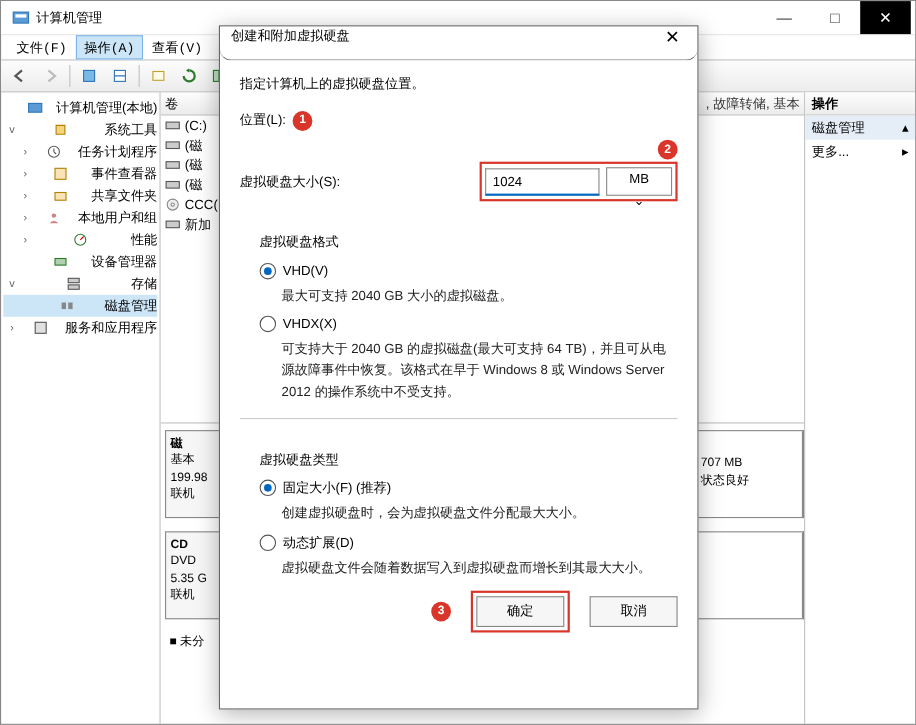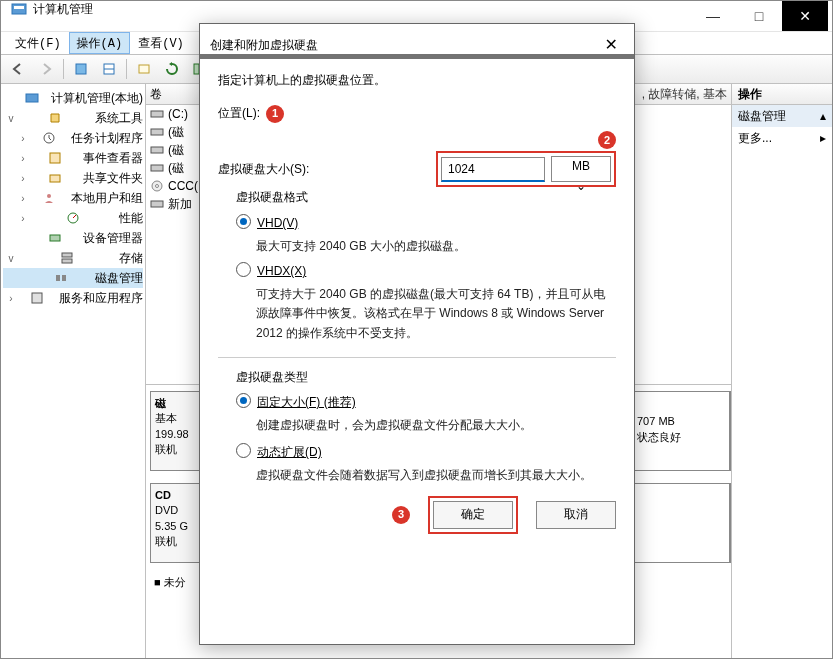--- a/index.html
+++ b/index.html
@@ -1,17 +1,17 @@
 <!DOCTYPE html>
 <html><head>
 <meta charset="utf-8">
 <style>
   html,body{margin:0;padding:0;font-family:"Microsoft YaHei","Segoe UI",sans-serif;font-size:12px;background:#f0f0f0;color:#000;}
   .window{width:833px;height:659px;background:#fff;position:relative;overflow:hidden;border:1px solid #888;box-sizing:border-box;}
-  .titlebar{height:30px;display:flex;align-items:flex-start;padding:0 4px;background:#fff;}
+  .titlebar{height:30px;display:flex;align-items:center;padding:0 4px;background:#fff;}
   .titlebar .app-icon{width:16px;height:16px;margin:0 6px;display:inline-block;}
   .titlebar .title{flex:1;font-size:12px;}
   .winbtns{display:flex;height:100%;}
   .winbtn{width:46px;display:flex;align-items:center;justify-content:center;font-size:14px;color:#333;}
   .winbtn.close{background:#000;color:#fff;}
   .menubar{height:22px;display:flex;align-items:stretch;padding:0 6px;border-top:1px solid #e5e5e5;font-family:Liberation Mono, monospace;}
   .menuitem{padding:3px 8px;display:flex;align-items:center;}
   .menuitem.sel{background:#cde6f7;border:1px solid #7eb4ea;padding:2px 7px;}
   .toolbar{height:28px;border-top:1px solid #c0c0c0;border-bottom:1px solid #c0c0c0;background:linear-gradient(#fdfdfd,#ececec);display:flex;align-items:center;padding:0 4px;gap:2px;}
   .tbtn{width:24px;height:22px;display:flex;align-items:center;justify-content:center;border:1px solid transparent;}
@@ -32,33 +32,33 @@
   .disk-hdr{width:62px;border:1px solid #888;background:#f6f6f6;padding:4px;font-size:11px;line-height:1.4;overflow:hidden;}
   .disk-body{flex:1;border:1px solid #888;border-left:none;display:flex;}
   .part{border-left:4px solid #3a6ea5;padding:4px 6px;font-size:11px;line-height:1.5;min-width:60px;overflow:hidden;white-space:nowrap;border-right:1px solid #888;}
   .right{width:100px;display:flex;flex-direction:column;}
   .right-hdr{height:20px;background:linear-gradient(#fdfdfd,#ececec);border-bottom:1px solid #c0c0c0;padding-left:6px;display:flex;align-items:center;font-weight:bold;}
   .right-item{height:22px;display:flex;align-items:center;padding:0 6px;justify-content:space-between;}
   .right-item.sel{background:#e5eef7;}
 
   
   .overlay{position:absolute;left:198px;top:22px;width:434px;height:620px;background:#fff;border:1px solid #666;box-shadow:0 4px 20px rgba(0,0,0,.3);}
-  .dlg-title{height:30px;display:flex;align-items:flex-end;padding:0 10px;border-bottom:5px solid #737373;font-size:12px;}
+  .dlg-title{height:30px;display:flex;align-items:flex-start;padding:0 10px;border-bottom:1px solid #737373;font-size:12px;border-radius:10px;}
   .dlg-title .x{margin-left:auto;font-size:16px;padding:0 6px;}
   .dlg-body{padding:12px 18px 8px 18px;font-size:12px;line-height:1.6;}
   .field-row{display:flex;align-items:center;gap:6px;}
   .circ{width:18px;height:18px;border-radius:50%;background:#d9352a;color:#fff;display:inline-flex;align-items:center;justify-content:center;font-size:11px;font-weight:bold;}
   .redbox{border:2px solid #d9352a;padding:4px;display:flex;align-items:center;gap:6px;}
   .txt-input{flex:1;height:22px;border:1px solid #888;padding:0 6px;font-size:12px;background:#fff;}
   .btn{height:24px;border:1px solid #888;background:#f0f0f0;padding:0 10px;font-size:12px;display:inline-flex;align-items:center;justify-content:center;}
   .num-input{width:90px;height:22px;border:1px solid #888;border-bottom:2px solid #0067c0;padding:0 6px;font-size:12px;}
   .sel-input{width:50px;height:24px;border:1px solid #888;background:#fff;display:flex;align-items:center;justify-content:space-between;padding:0 4px;font-size:12px;flex-direction:column;}
-  .group-title{margin-top:1px;margin-bottom:6px;}
+  .group-title{margin-top:28px;margin-bottom:6px;}
   .indent{margin-left:18px;}
-  .radio{display:flex;gap:6px;margin-bottom:4px;text-decoration:underline;}
+  .radio{display:flex;align-items:center;gap:6px;margin-bottom:4px;}
   .radio .dot{width:13px;height:13px;border:1px solid #555;border-radius:50%;display:inline-flex;align-items:center;justify-content:center;}
   .radio .dot.on::after{content:"";width:7px;height:7px;border-radius:50%;background:#0067c0;}
   .desc{margin-left:20px;color:#222;margin-bottom:6px;}
   .hr{border:none;border-top:1px solid #ccc;margin:14px 0 10px 0;}
   .dlg-btns{display:flex;justify-content:flex-end;gap:18px;align-items:center;margin-top:10px;}
   .dlg-btn{width:78px;height:26px;border:1px solid #888;background:#f6f6f6;display:flex;align-items:center;justify-content:center;font-size:12px;}
 
   
   svg{display:block;}
 </style>

